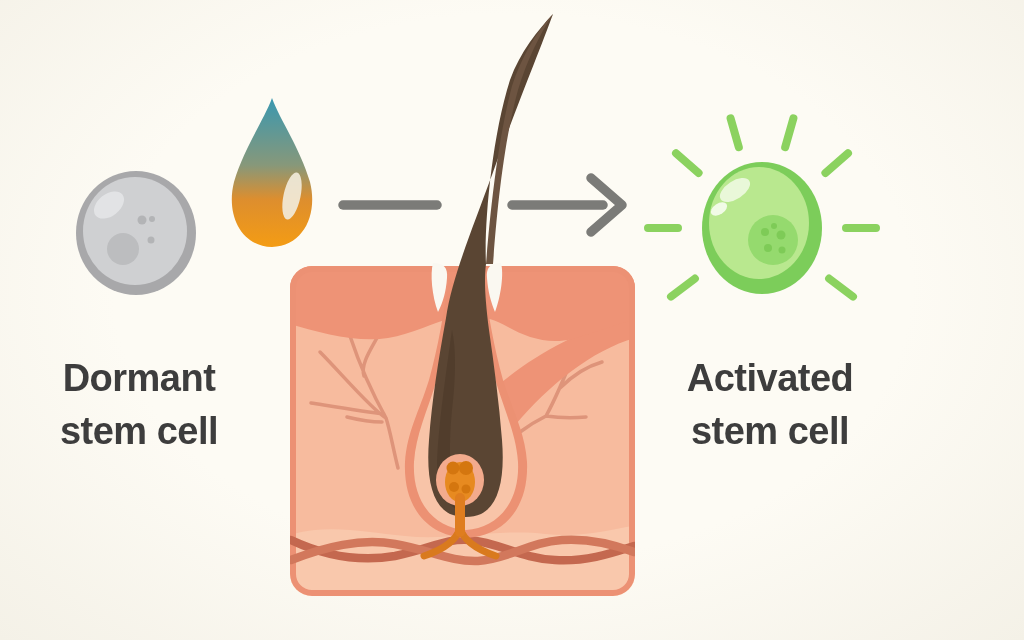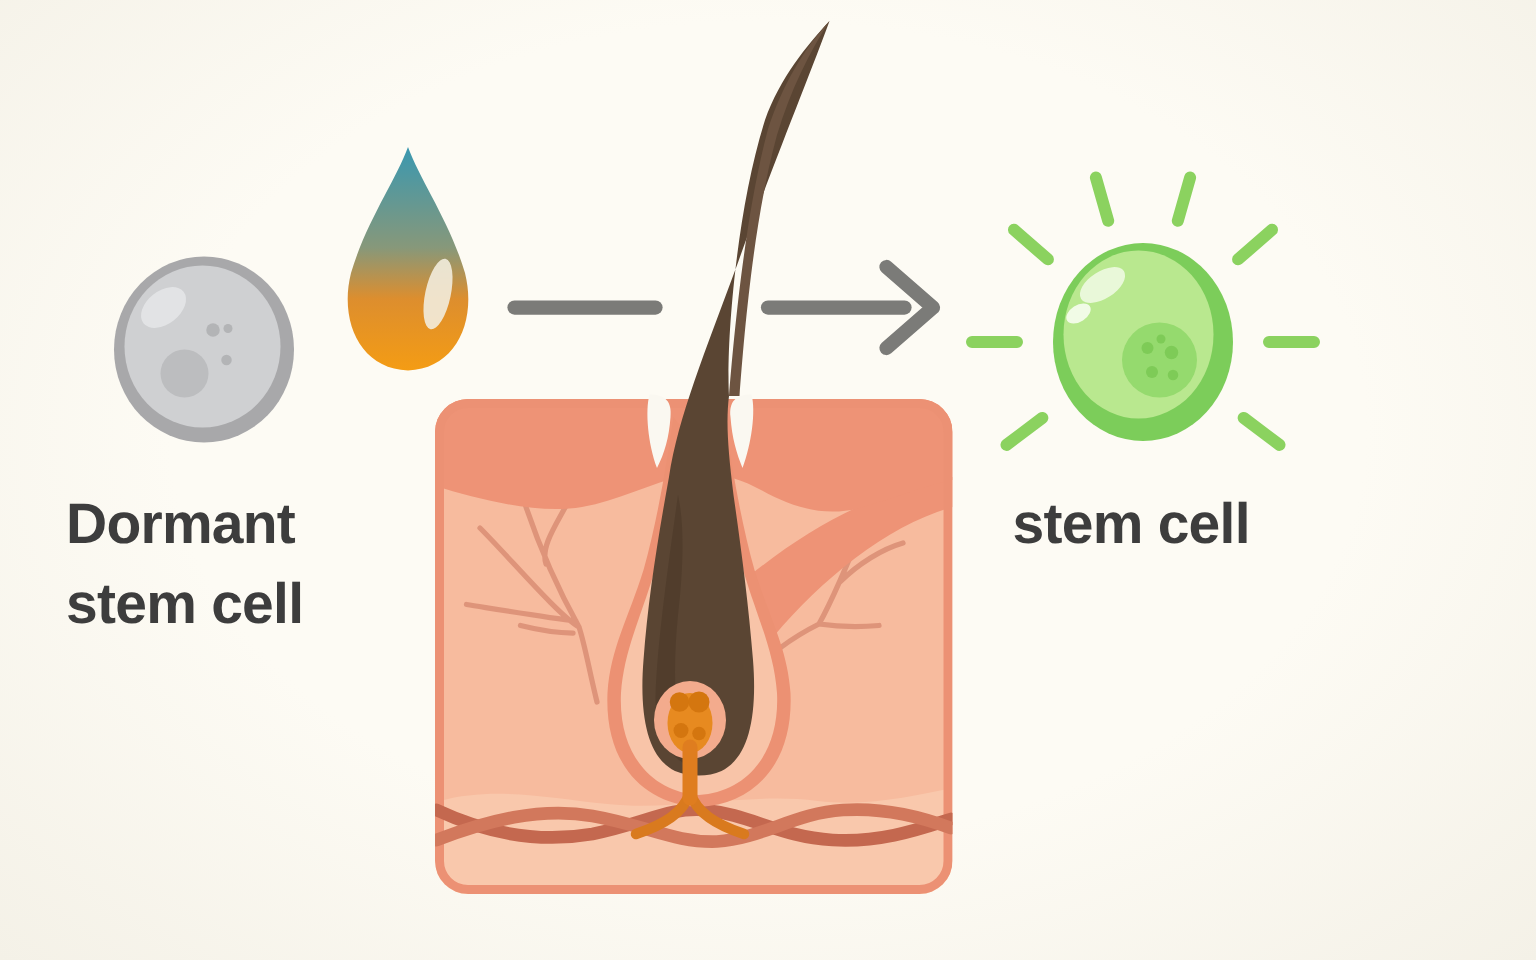--- a/index.html
+++ b/index.html
@@ -6,26 +6,28 @@
   #canvas{
     position:relative;
     width:1024px;height:640px;
     overflow:hidden;
     background:radial-gradient(ellipse at 50% 45%, #fdfbf4 55%, #f4f1e7 100%);
     font-family:"Liberation Sans", sans-serif;
   }
   .abs{position:absolute;}
   .cell-label{
     width:190px;
+    text-align:center;
     font-size:38px;
     line-height:53px;
     font-weight:700;
     color:#3d3d3d;
     letter-spacing:-0.5px;
     user-select:none;
+    margin-top:28px;
   }
 </style>
 </head>
 <body>
 
 <div id="canvas">
 
   <svg class="abs" style="left:72px;top:169px" width="128" height="128" viewBox="0 0 128 128">
     <ellipse cx="64" cy="64" rx="60" ry="62" fill="#a8a8aa"></ellipse>
     <ellipse cx="63" cy="62" rx="52" ry="54" fill="#cfd0d2"></ellipse>
@@ -128,16 +130,17 @@
       <circle cx="141" cy="131" r="4.5"></circle>
       <circle cx="128" cy="144" r="4"></circle>
       <circle cx="142" cy="146" r="3.5"></circle>
       <circle cx="134" cy="122" r="3"></circle>
     </g>
     <ellipse cx="95" cy="86" rx="17" ry="9" transform="rotate(-33 95 86)" fill="#e9f8d9"></ellipse>
     <ellipse cx="79" cy="105" rx="9" ry="5.5" transform="rotate(-33 79 105)" fill="#f1fbe6"></ellipse>
   </svg>
 
   <div class="abs cell-label" style="left:675px;top:324px">
+    <div>Activated</div>
     <div>stem cell</div>
   </div>
 
 </div>
 
 </body></html>

